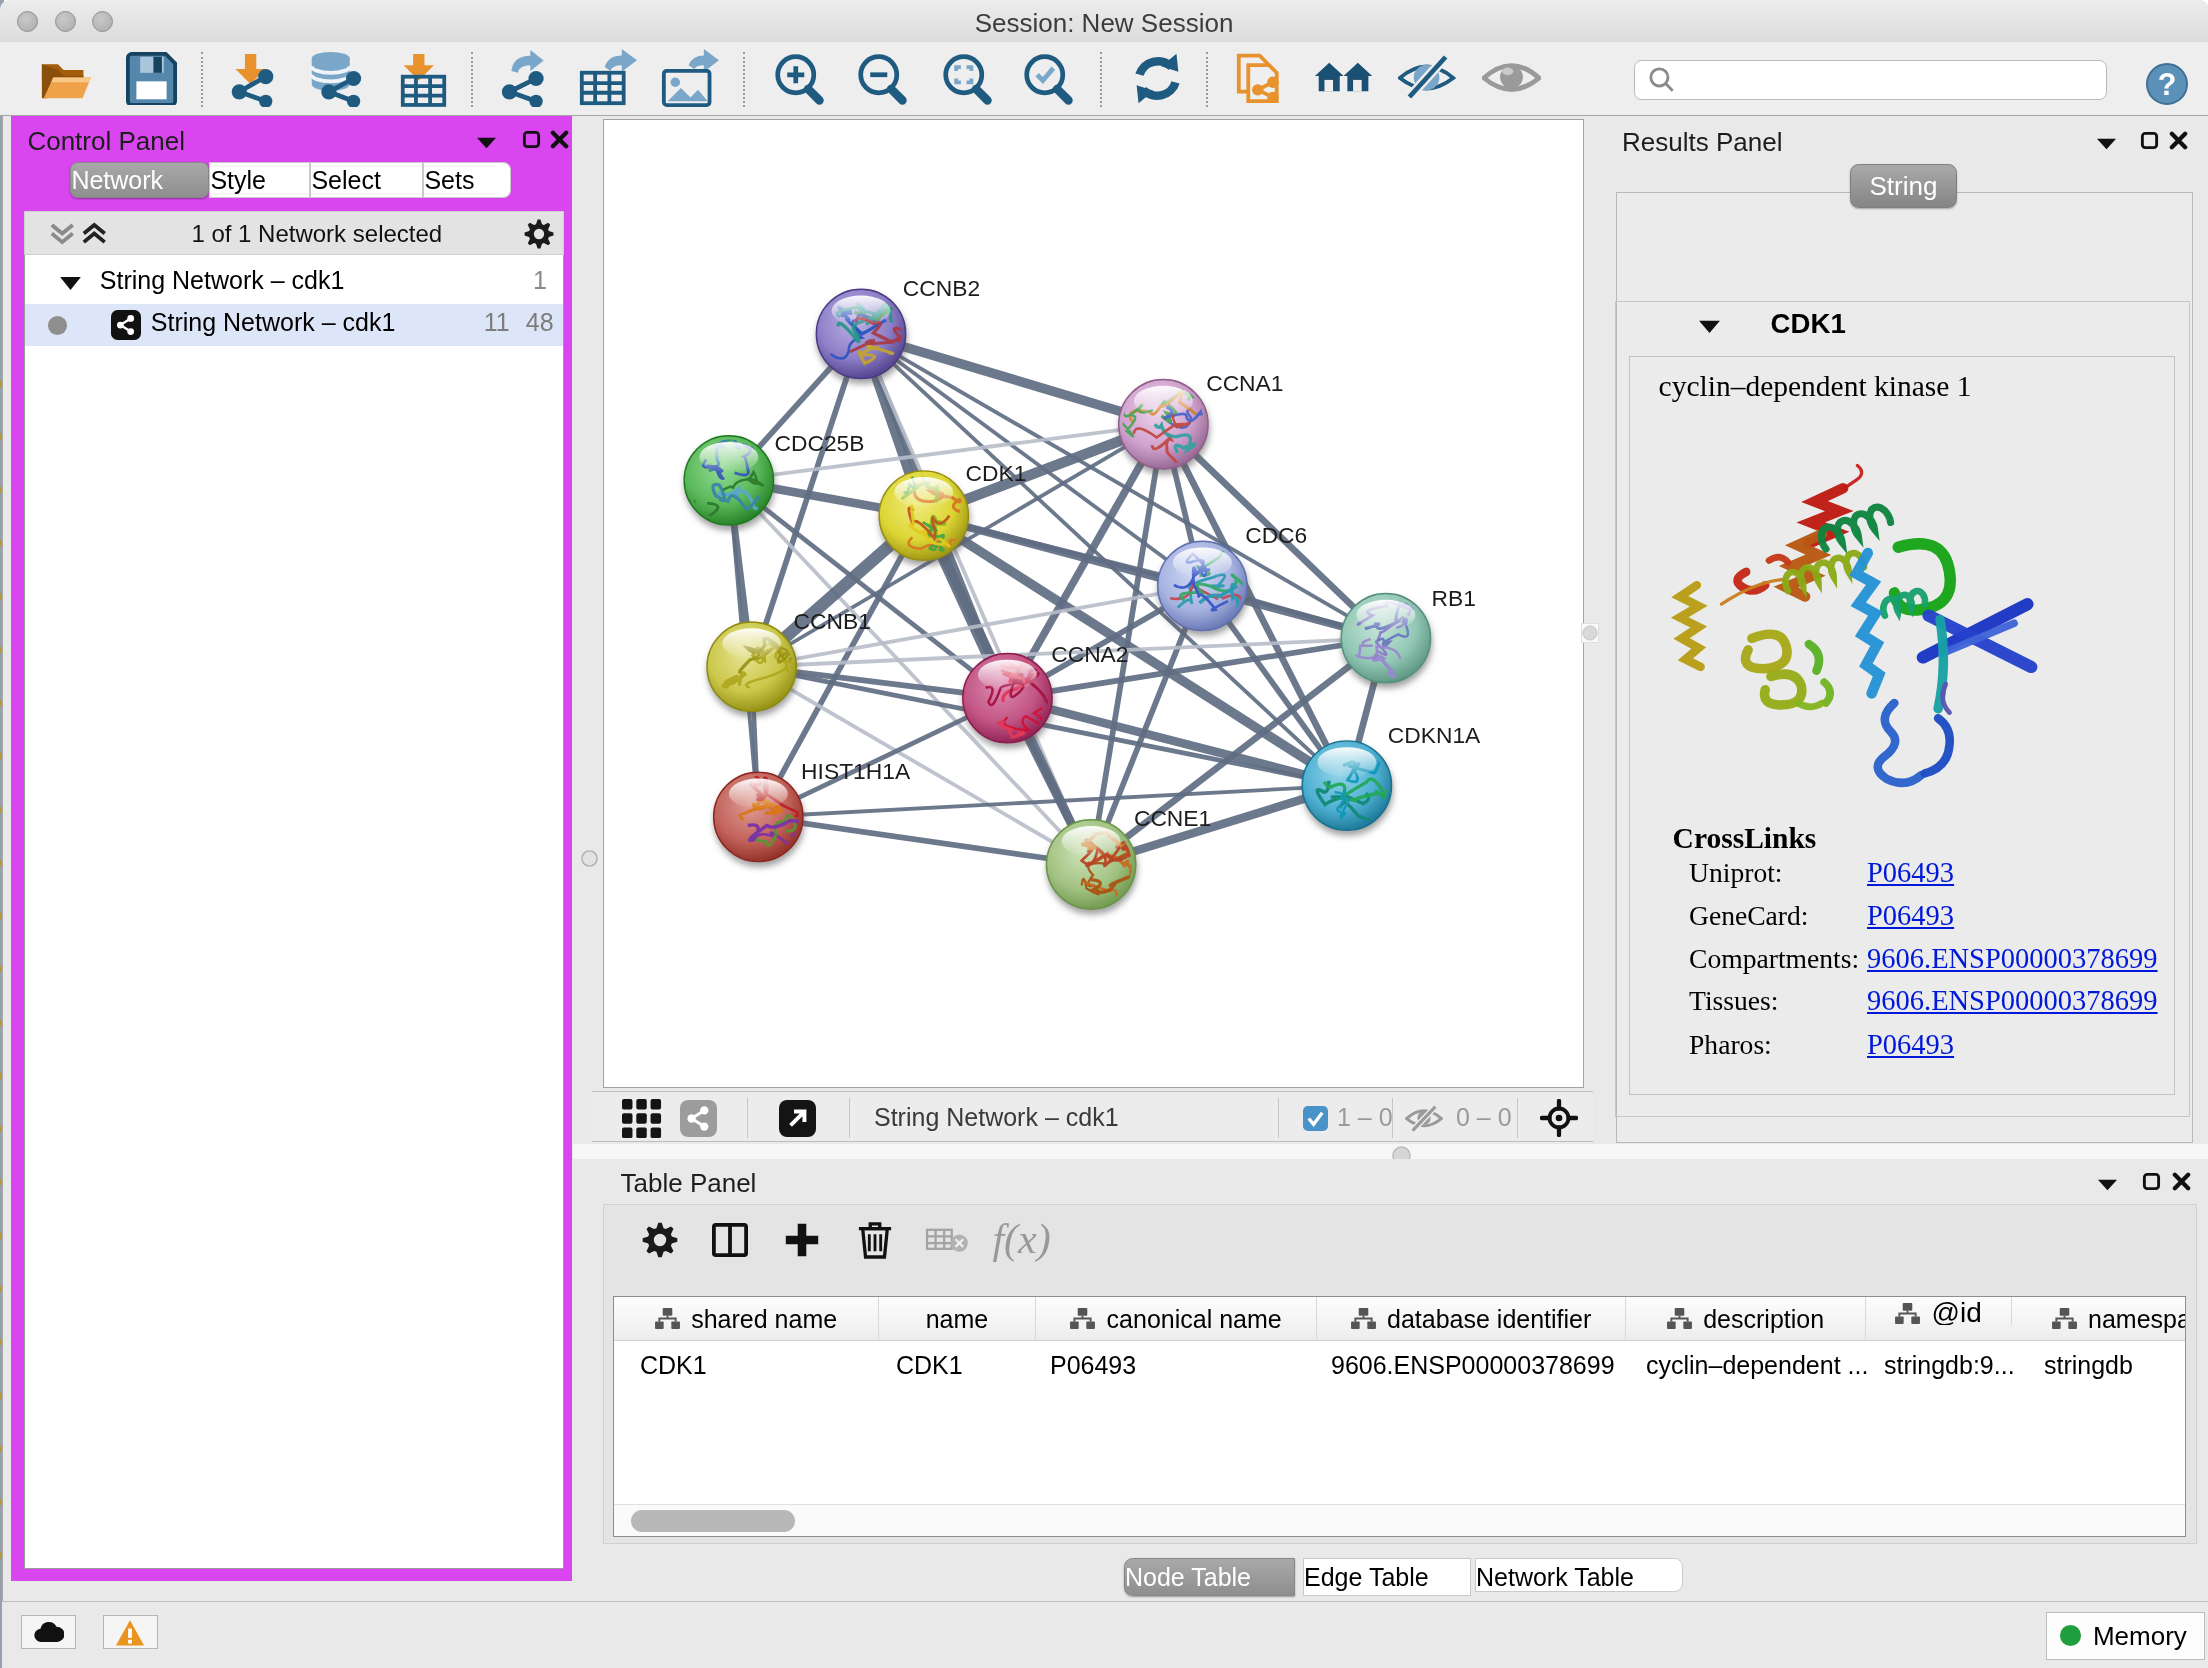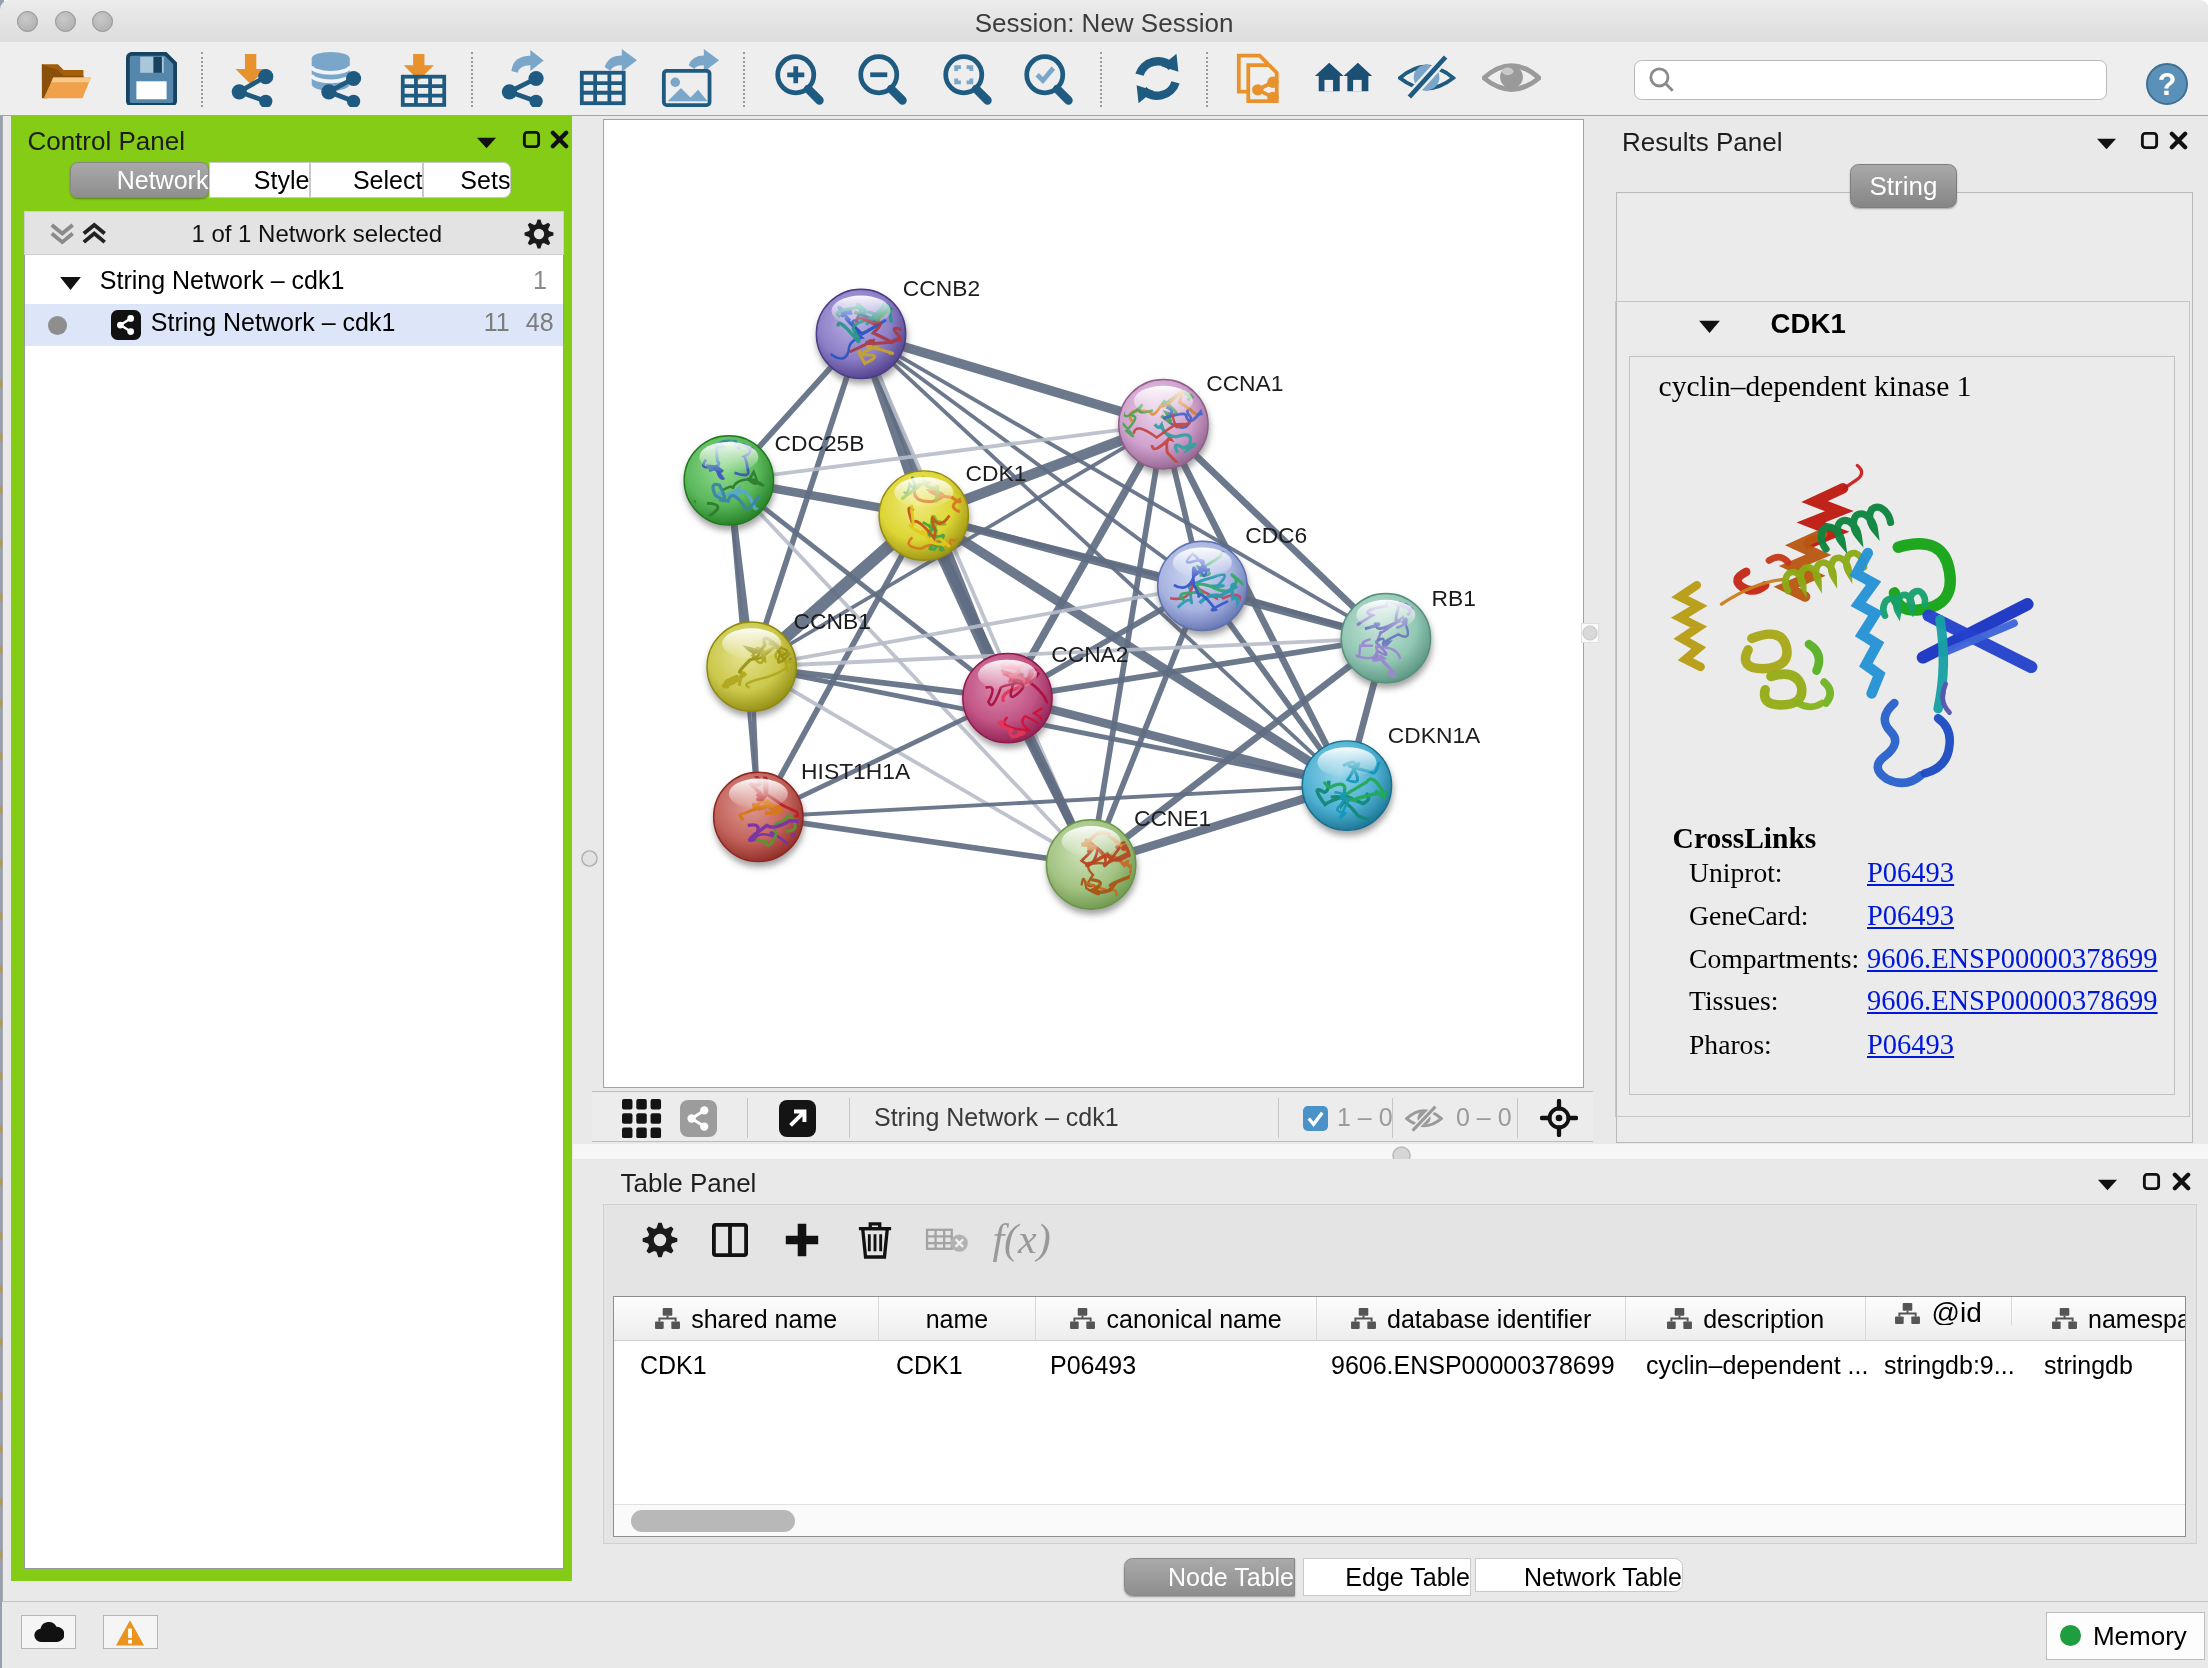--- a/index.html
+++ b/index.html
@@ -5,21 +5,21 @@
 *{box-sizing:border-box}
 .abs{position:absolute}
 .win{position:absolute;left:1.9px;top:0;width:2207px;height:1668px;background:#e9e9e9;border-radius:9.5px 9.5px 0 0;border-left:1px solid #a9a9a9}
 .titlebar{position:absolute;left:0;top:0;width:100%;height:54px;background:linear-gradient(#ececec,#d8d8d8);border-bottom:1px solid #b2b2b2;border-radius:9.5px 9.5px 0 0}
 .tl{position:absolute;top:10.5px;width:21px;height:21px;border-radius:50%;background:radial-gradient(circle at 40% 35%,#c9c9c9,#ababab);border:1px solid #8f8f8f}
 .title{position:absolute;top:7.6px;left:0;width:100%;text-align:center;font-size:26px;color:#3c3c3c;font-weight:500}
 .toolbar{position:absolute;left:0;top:42px;width:100%;height:74px;background:#eeeeee;border-bottom:1px solid #a5a5a5}
 .tsep{position:absolute;top:9.5px;height:55px;width:0;border-left:2.9px dotted #9a9a9a}
 .icon{position:absolute}
 .panel-title{font-size:26px;color:#1d1d1d}
-.tab{position:absolute;height:36px;border:1px solid #c9c9c9;background:#fff;color:#000;font-size:25px;text-align:right;line-height:34px}
+.tab{position:absolute;height:36px;border:1px solid #c9c9c9;background:#fff;color:#000;font-size:25px;text-align:left;line-height:34px}
 .tabsel{background:linear-gradient(#a9a9a9,#8e8e8e);color:#fff;border:1px solid #888;border-radius:7.6px;box-shadow:0 1px 1.9px rgba(0,0,0,0.35)}
 .btn{position:absolute;background:linear-gradient(#ffffff,#f2f2f2);border:1px solid #bdbdbd;border-radius:7.6px;font-size:25px;color:#000;text-align:center}
 .serif{font-family:"Liberation Serif",serif}
 a.lnk{color:#0018d8;text-decoration:underline}
 </style></head><body>
 
 <div class="abs" style="left:0;top:0;width:3.8px;height:1668px;background:#96a0ae"></div>
 <div class="abs" style="left:3.8px;top:116px;width:7.6px;height:1465px;background:#e3e5e9"></div>
 <div class="abs" style="left:0px;top:379px;width:5.7px;height:9.5px;border-radius:50%;background:#b89a35"></div>
 <div class="abs" style="left:0px;top:432px;width:5.7px;height:9.5px;border-radius:50%;background:#b89a35"></div>
@@ -178,21 +178,21 @@
         <path d="M19 19 l7 7" stroke="#8a8a8a" stroke-width="3"></path>
       </svg>
   </div>
   <svg class="icon" style="left:2146px;top:21px" width="42" height="42" viewBox="0 0 44 44">
     <circle cx="22" cy="22" r="21" fill="#5b90b8"></circle>
       <circle cx="22" cy="22" r="21" fill="none" stroke="#3f6f94" stroke-width="2"></circle>
     <text x="22" y="33" font-size="32" font-weight="bold" fill="#fff" text-anchor="middle" font-family="Liberation Sans">?</text>
   </svg>
 </div>
 
-<div class="abs" style="left:11.4px;top:116px;width:561px;height:1465px;background:#84cc16">
+<div class="abs" style="left:11.4px;top:116px;width:561px;height:1465px;background:#d946ef">
   <div class="panel-title abs" style="left:16px;top:9.5px">Control Panel</div>
   <svg class="abs" style="left:465px;top:19px" width="21" height="14.3" viewBox="0 0 22 15">
       <path d="M1 3 h20 l-10 11 z" fill="#111"></path>
     </svg>
   <svg class="abs" style="left:511px;top:14.3px" width="19" height="19" viewBox="0 0 20 20">
       <rect x="2.5" y="2.5" width="15" height="15" rx="3" fill="none" stroke="#111" stroke-width="3"></rect>
     </svg>
   <svg class="abs" style="left:539px;top:14.3px" width="19" height="19" viewBox="0 0 20 20">
       <path d="M3 3 L17 17 M17 3 L3 17" stroke="#111" stroke-width="4.5" stroke-linecap="round"></path>
     </svg>

